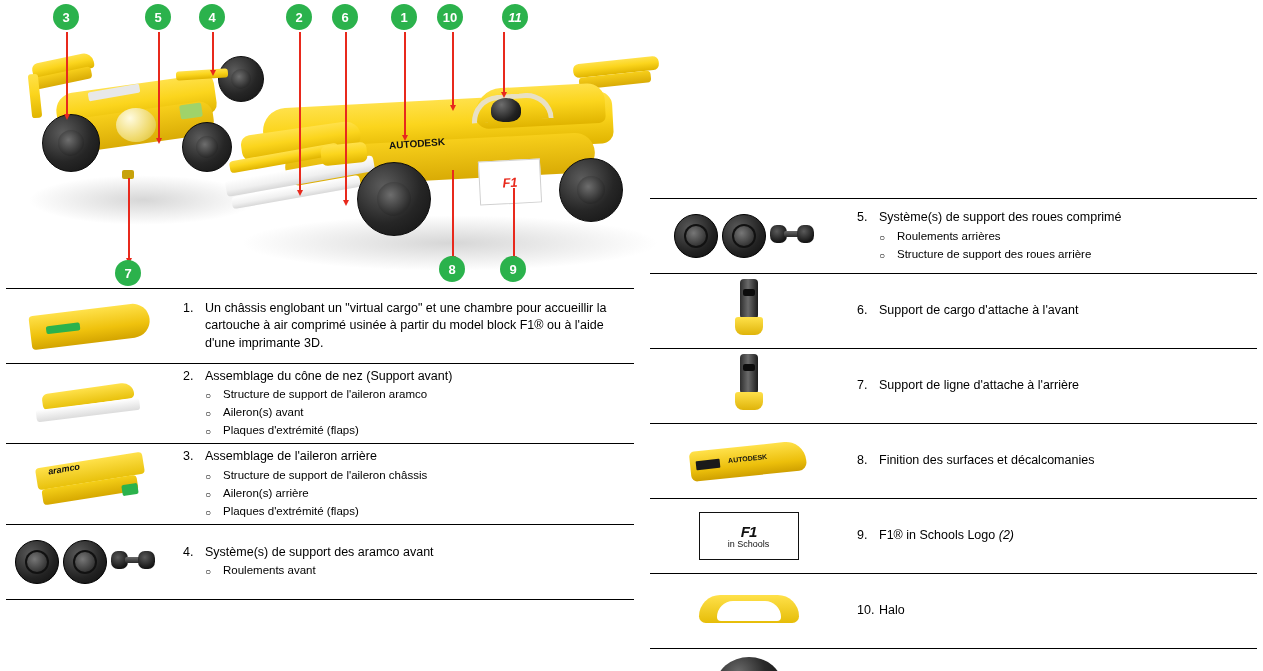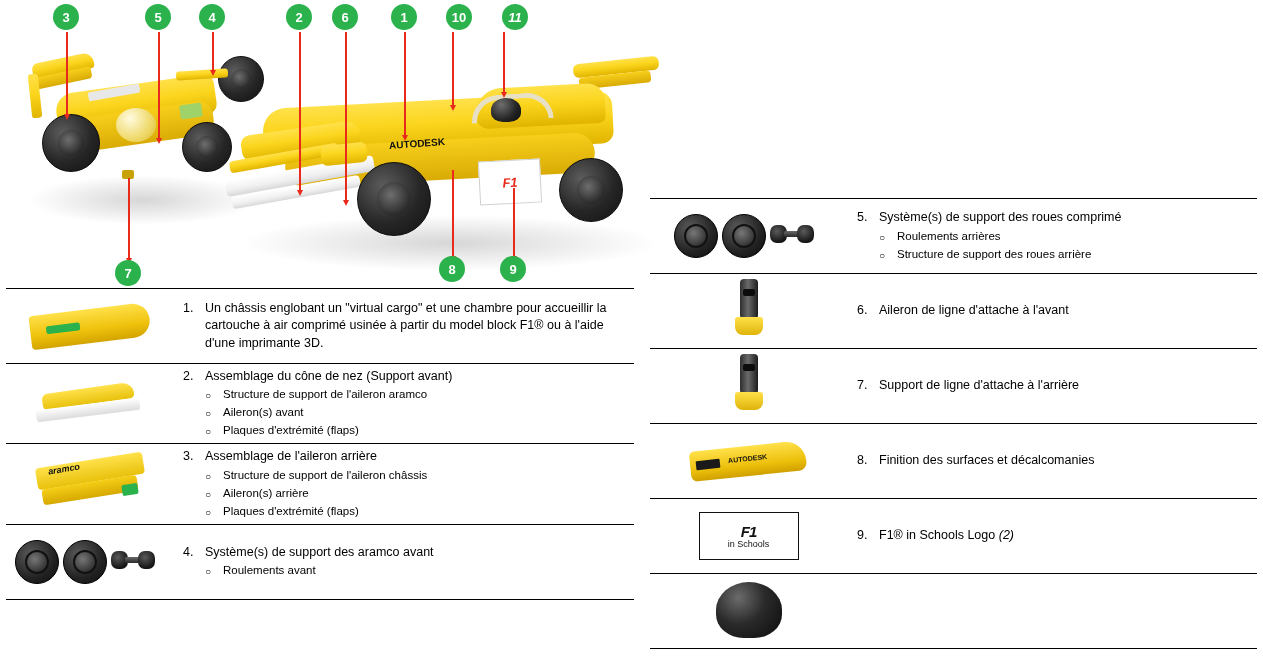--- a/index.html
+++ b/index.html
@@ -348,21 +348,21 @@
   <div class="leader" style="left:128px; top:178px; height:82px;"></div>
   <div class="leader" style="left:452px; top:170px; height:88px;"></div>
   <div class="leader" style="left:513px; top:188px; height:70px;"></div>
 
   <div class="callout" style="left:53px;  top:4px;">3</div>
   <div class="callout" style="left:145px; top:4px;">5</div>
   <div class="callout" style="left:199px; top:4px;">4</div>
   <div class="callout" style="left:286px; top:4px;">2</div>
   <div class="callout" style="left:332px; top:4px;">6</div>
   <div class="callout" style="left:391px; top:4px;">1</div>
-  <div class="callout" style="left:446px; top:4px;">10</div>
+  <div class="callout" style="left:437px; top:4px;">10</div>
   <div class="callout" style="left:502px; top:4px;font-style:italic;">11</div>
   <div class="callout" style="left:115px; top:260px;">7</div>
   <div class="callout" style="left:439px; top:256px;">8</div>
   <div class="callout" style="left:500px; top:256px;">9</div>
 </div>
 
 <table class="tbl" id="left-table">
   <tbody>
       <tr>
     <td class="col-img">
@@ -495,21 +495,21 @@
       <div class="thumb">
             <div class="t-lineclip">
               <div class="tube"></div>
               <div class="yl"></div>
             </div>
           </div>
     </td>
     <td class="col-txt">
       <div class="item-line">
         <span class="item-num">6.</span>
-        <span class="item-txt">Aileron de ligne d'attache à l'avant</span>
+        <span class="item-txt">Support de cargo d'attache à l'avant</span>
       </div>
     </td>
   </tr>
   <tr>
     <td class="col-img">
       <div class="thumb">
             <div class="t-lineclip">
               <div class="tube"></div>
               <div class="yl"></div>
             </div>
@@ -554,20 +554,36 @@
         <span class="item-txt">
           <span>F1® in Schools Logo</span>
           <span class="ital">(2)</span>
         </span>
       </div>
     </td>
   </tr>
   <tr>
     <td class="col-img">
       <div class="thumb">
+            <div class="t-halo">
+              <div class="h1"></div>
+              <div class="h2"></div>
+            </div>
+          </div>
+    </td>
+    <td class="col-txt">
+      <div class="item-line">
+        <span class="item-num">10.</span>
+        <span class="item-txt">Halo</span>
+      </div>
+    </td>
+  </tr>
+  <tr>
+    <td class="col-img">
+      <div class="thumb">
             <div class="t-helmet">
               <div class="shell"></div>
             </div>
           </div>
     </td>
     <td class="col-txt">
       
     </td>
   </tr>
 </tbody>

